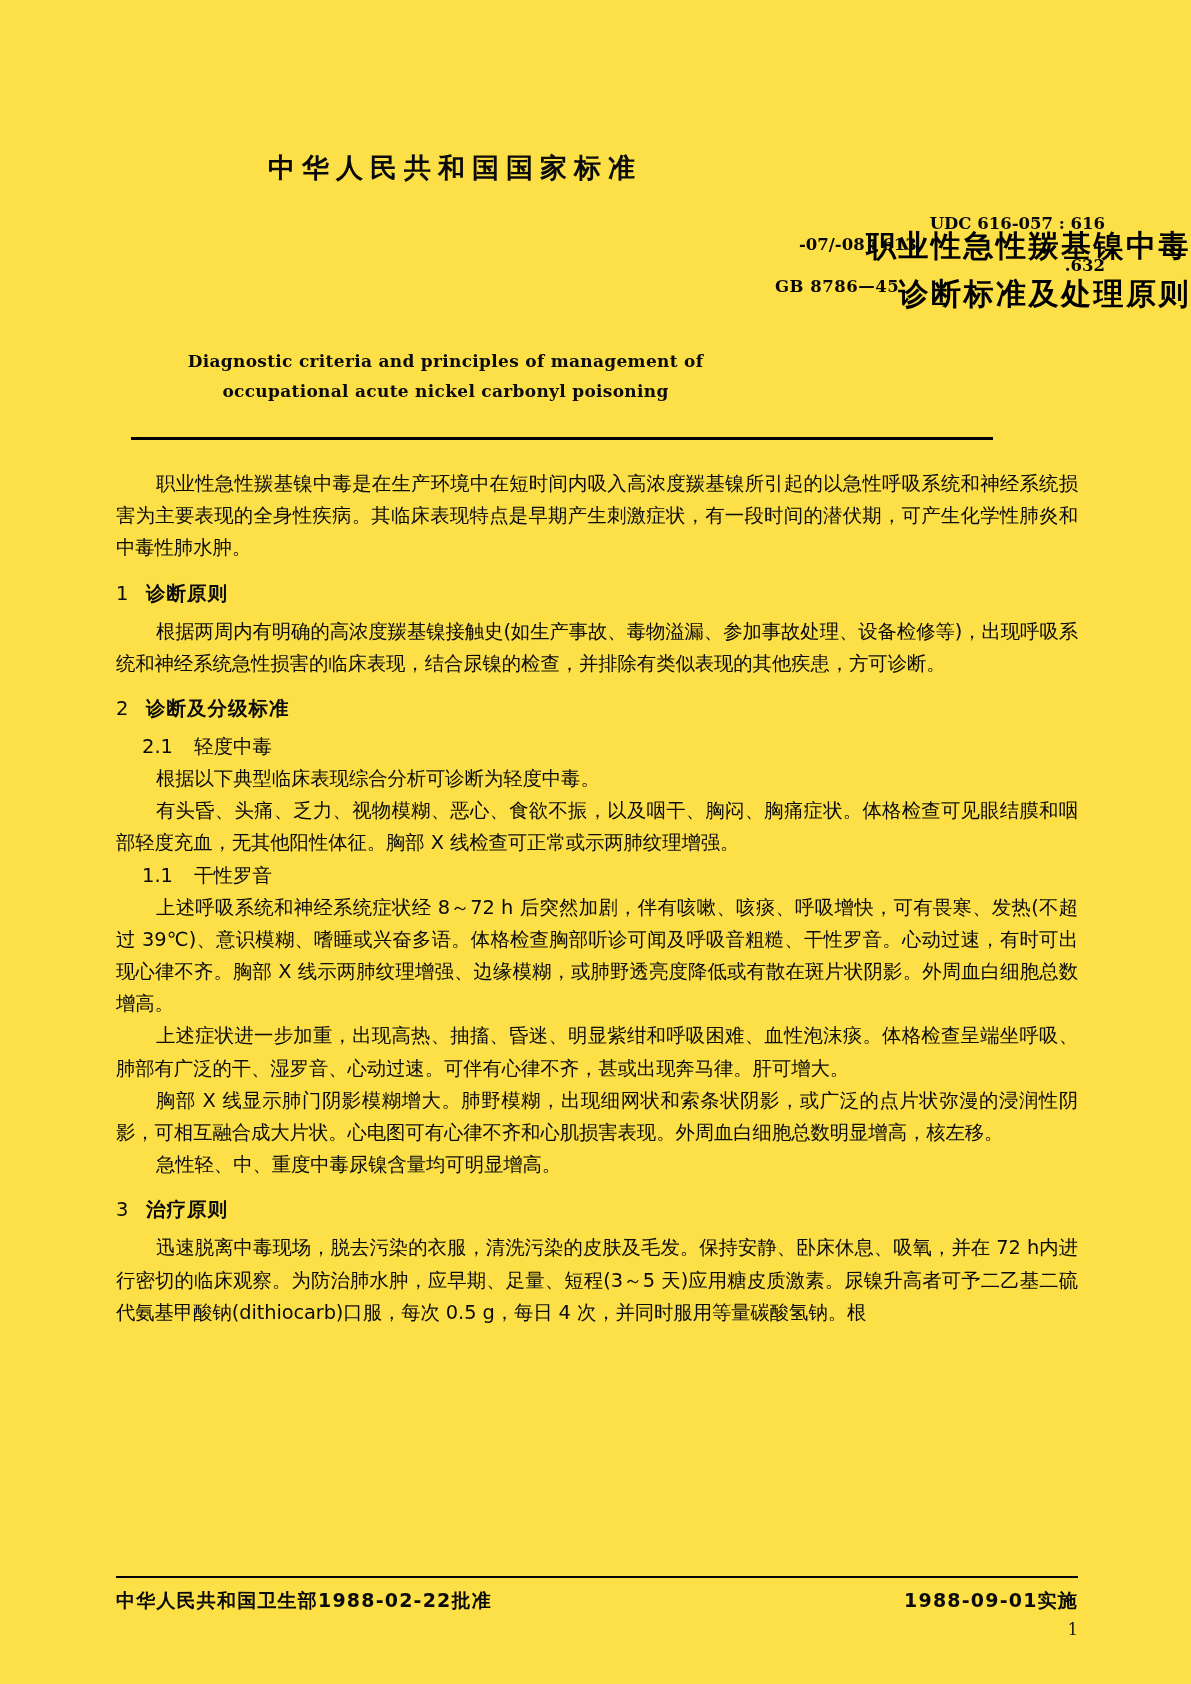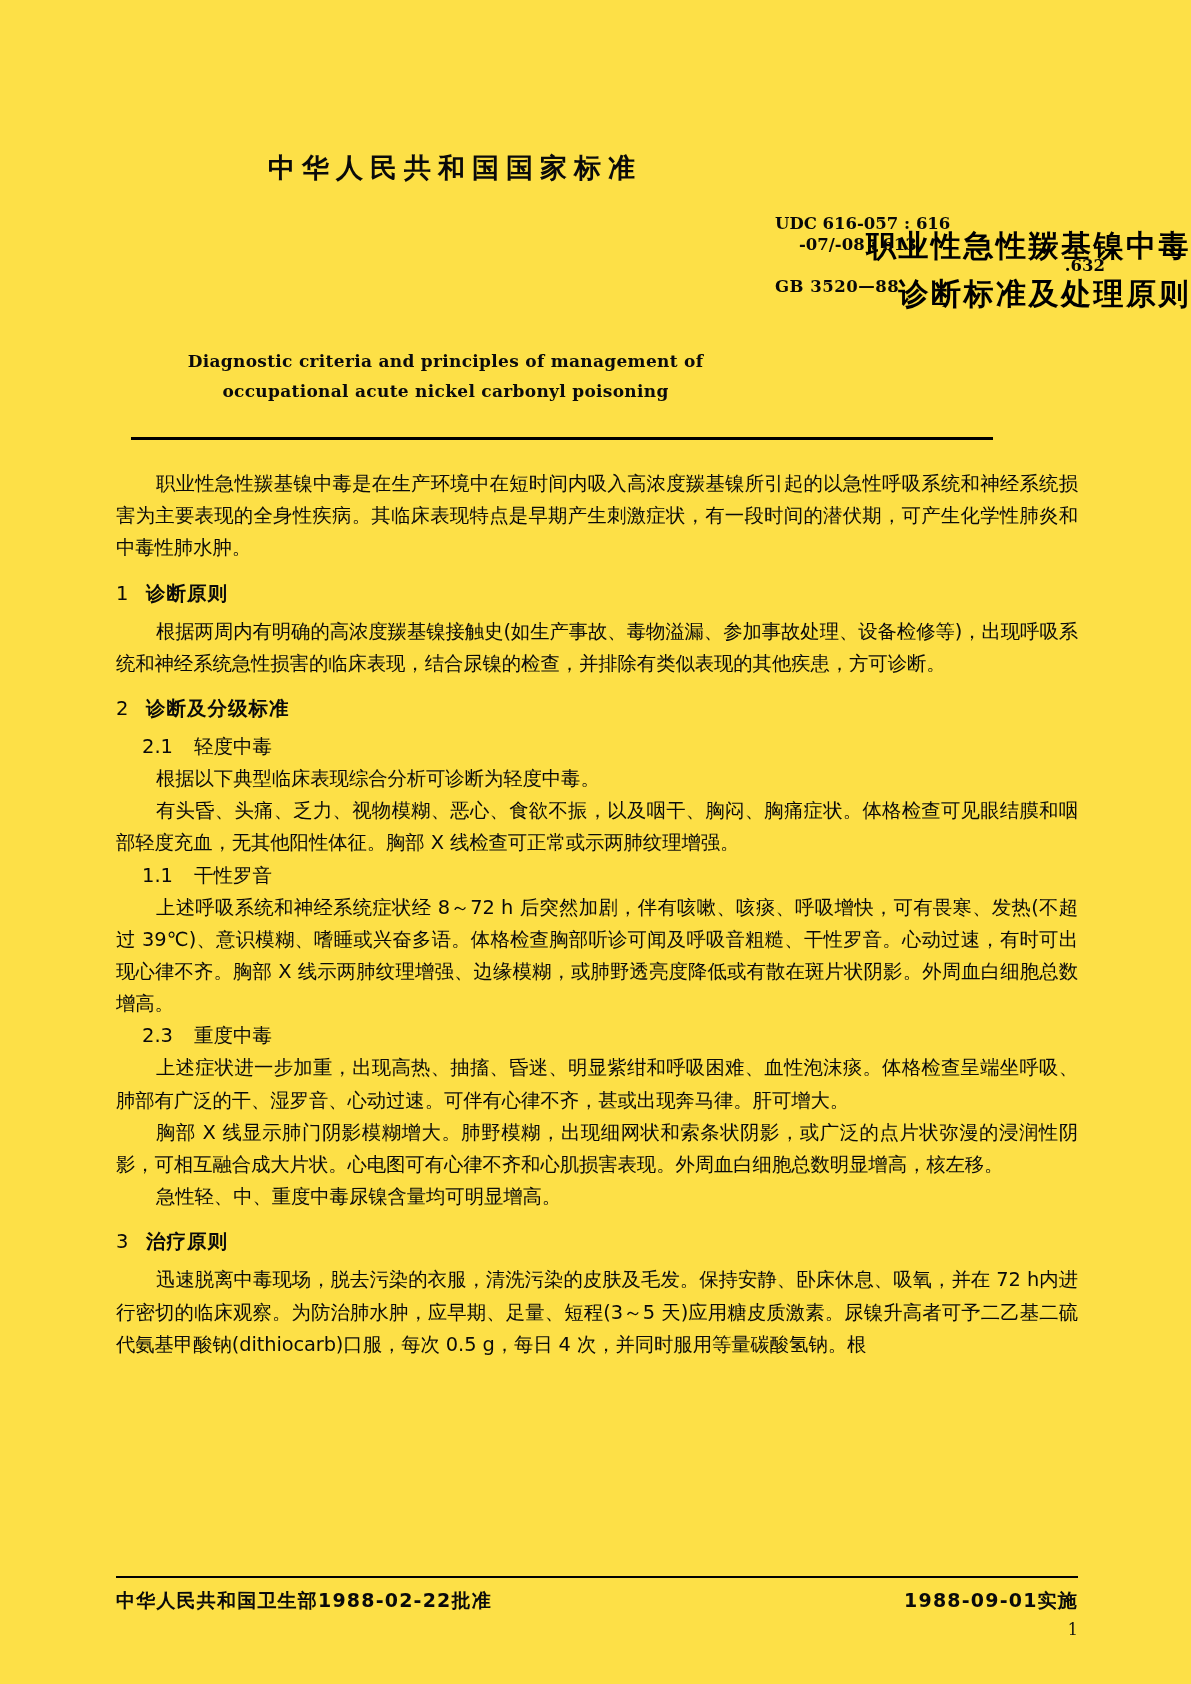--- a/index.html
+++ b/index.html
@@ -43,21 +43,21 @@
     font-family: "DejaVu Serif", "Liberation Serif", serif;
     font-size: 16.5px;
     font-weight: bold;
     line-height: 21px;
     color: #080808;
   }
   .udc-line {
     white-space: pre;
     display: block;
   }
-  .udc-l1 { text-align: left; }
+  .udc-l1 { text-align: right; }
   .udc-l2 { text-align: left; padding-left: 24px; }
   .udc-l3 { text-align: right; padding-left: 17px; }
   .udc-l4 { text-align: left; letter-spacing: 0.5px; }
 
   .doc-title {
     margin-top: 36px;
     margin-left: 0;
     text-align: right;
     padding-left: 300px;
   }
@@ -183,21 +183,21 @@
 <div id="page">
 
   <div class="header-zone">
 
     <div class="national-standard">中华人民共和国国家标准</div>
 
     <div class="udc-block">
       <span class="udc-line udc-l1">UDC 616-057 : 616</span>
       <span class="udc-line udc-l2">-07/-08 : 613</span>
       <span class="udc-line udc-l3">.632</span>
-      <span class="udc-line udc-l4">GB 3520—88</span>
+      <span class="udc-line udc-l4">GB 8786—45</span>
     </div>
 
     <div class="doc-title">
       <span class="tline">职业性急性羰基镍中毒</span>
       <span class="tline">诊断标准及处理原则</span>
     </div>
 
     <div class="doc-subtitle">
       <span class="sline">Diagnostic criteria and principles of management of</span>
       <span class="sline">occupational acute nickel carbonyl poisoning</span>
@@ -227,23 +227,20 @@
       <span class="num">2.1</span><span>轻度中毒</span>
     </h3>
     <p class="para">根据以下典型临床表现综合分析可诊断为轻度中毒。</p>
     <p class="para">有头昏、头痛、乏力、视物模糊、恶心、食欲不振，以及咽干、胸闷、胸痛症状。体格检查可见眼结膜和咽部轻度充血，无其他阳性体征。胸部 X 线检查可正常或示两肺纹理增强。</p>
 
     <h3 class="subsec">
       <span class="num">1.1</span><span>干性罗音</span>
     </h3>
     <p class="para">上述呼吸系统和神经系统症状经 8～72 h 后突然加剧，伴有咳嗽、咳痰、呼吸增快，可有畏寒、发热(不超过 39℃)、意识模糊、嗜睡或兴奋多语。体格检查胸部听诊可闻及呼吸音粗糙、干性罗音。心动过速，有时可出现心律不齐。胸部 X 线示两肺纹理增强、边缘模糊，或肺野透亮度降低或有散在斑片状阴影。外周血白细胞总数增高。</p>
 
-    <h3 class="subsec">
-      <span class="num">2.3</span><span>重度中毒</span>
-    </h3>
     <p class="para">上述症状进一步加重，出现高热、抽搐、昏迷、明显紫绀和呼吸困难、血性泡沫痰。体格检查呈端坐呼吸、肺部有广泛的干、湿罗音、心动过速。可伴有心律不齐，甚或出现奔马律。肝可增大。</p>
     <p class="para">胸部 X 线显示肺门阴影模糊增大。肺野模糊，出现细网状和索条状阴影，或广泛的点片状弥漫的浸润性阴影，可相互融合成大片状。心电图可有心律不齐和心肌损害表现。外周血白细胞总数明显增高，核左移。</p>
     <p class="para">急性轻、中、重度中毒尿镍含量均可明显增高。</p>
 
     <div class="gap-md"></div>
     <h2 class="sec">
       <span class="num">3</span><span class="stext">治疗原则</span>
     </h2>
     <div class="gap-sm"></div>
     <p class="para last-block">迅速脱离中毒现场，脱去污染的衣服，清洗污染的皮肤及毛发。保持安静、卧床休息、吸氧，并在 72 h内进行密切的临床观察。为防治肺水肿，应早期、足量、短程(3～5 天)应用糖皮质激素。尿镍升高者可予二乙基二硫代氨基甲酸钠(dithiocarb)口服，每次 0.5 g，每日 4 次，并同时服用等量碳酸氢钠。根</p>

